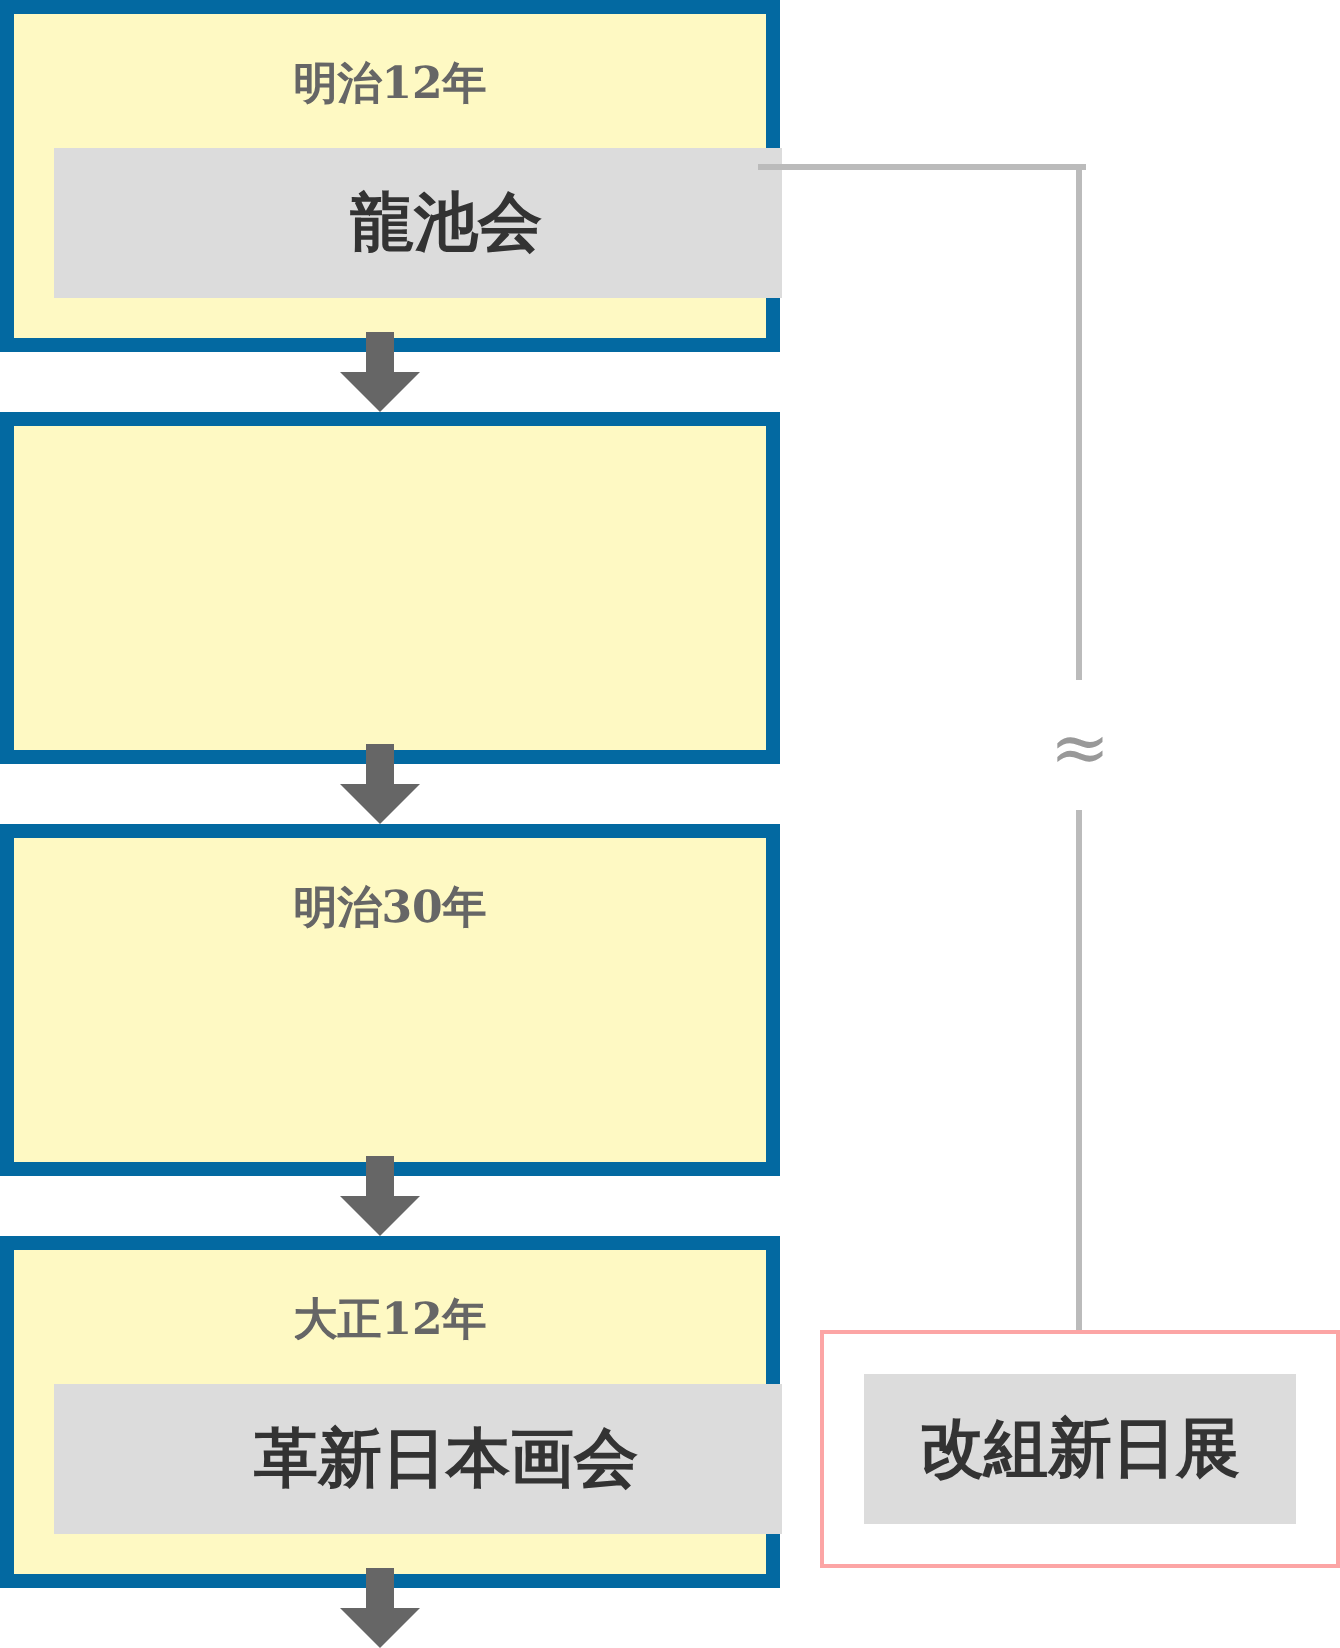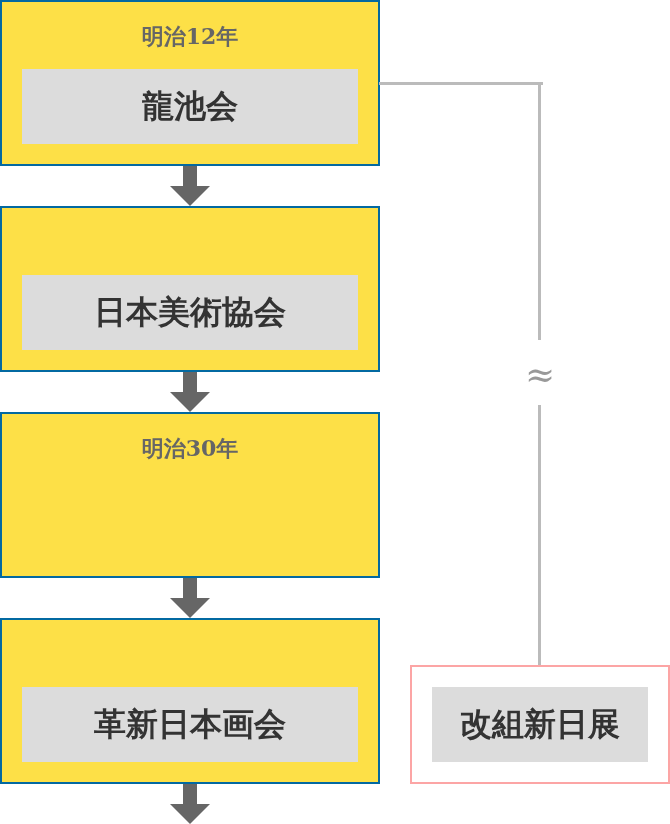--- a/index.html
+++ b/index.html
@@ -1,24 +1,24 @@
 <!DOCTYPE html>
 <html><head>
 <meta charset="utf-8">
 <style>
   html, body { margin:0; padding:0; background:#ffffff; }
   body { width:670px; height:824px; position:relative; overflow:hidden;
          font-family: "DejaVu Serif", "Liberation Serif", serif; }
   .box { position:absolute; left:0; width:376px; height:162px;
-         border:2px solid #0369a1; background:#fde047; }
+         border:7px solid #0369a1; background:#fef9c3; }
   .year { position:absolute; left:0; right:0; top:20px; text-align:center;
           font-size:22px; font-weight:bold; color:#666666; letter-spacing:0px; }
   .name { position:absolute; left:20px; width:336px; top:67px; height:75px;
           background:#dcdcdc; display:flex; align-items:center; justify-content:center;
-          font-size:32px; font-weight:bold; color:#333333; }
+          font-size:32px; font-weight:bold; color:#333333;padding-left:28px; }
   .arrow { position:absolute; left:170px; width:40px; height:40px; }
   .line { position:absolute; background:#bbbbbb; }
   .approx { position:absolute; left:516px; top:355px; width:48px; text-align:center;
             font-size:36px; color:#999999; line-height:40px; }
   .rbox { position:absolute; left:410px; top:665px; width:256px; height:115px;
           border:2px solid #fca5a5; background:#fff; }
   .rname { position:absolute; left:20px; right:20px; top:20px; height:75px;
            background:#dcdcdc; display:flex; align-items:center; justify-content:center;
            font-size:32px; font-weight:bold; color:#333333; }
 </style>
@@ -28,36 +28,36 @@
 <div class="box" style="top:0px;">
   <div class="year">明治12年</div>
   <div class="name">龍池会</div>
 </div>
 <svg class="arrow" style="top:166px;" viewBox="0 0 40 40">
   <rect x="13" y="0" width="14" height="22" fill="#666666"></rect>
   <polygon points="0,20 40,20 20,40" fill="#666666"></polygon>
 </svg>
 
 <div class="box" style="top:206px;">
-  <div class="name">日本美術協会</div>
 </div>
 <svg class="arrow" style="top:372px;" viewBox="0 0 40 40">
   <rect x="13" y="0" width="14" height="22" fill="#666666"></rect>
   <polygon points="0,20 40,20 20,40" fill="#666666"></polygon>
 </svg>
 
 <div class="box" style="top:412px;">
   <div class="year">明治30年</div>
 </div>
 <svg class="arrow" style="top:578px;" viewBox="0 0 40 40">
   <rect x="13" y="0" width="14" height="22" fill="#666666"></rect>
   <polygon points="0,20 40,20 20,40" fill="#666666"></polygon>
 </svg>
 
 <div class="box" style="top:618px;">
+  <div class="year">大正12年</div>
   <div class="name">革新日本画会</div>
 </div>
 <svg class="arrow" style="top:784px;" viewBox="0 0 40 40">
   <rect x="13" y="0" width="14" height="22" fill="#666666"></rect>
   <polygon points="0,20 40,20 20,40" fill="#666666"></polygon>
 </svg>
 
 <div class="line" style="left:379px; top:82px; width:164px; height:3px;"></div>
 <div class="line" style="left:538px; top:82px; width:3px; height:258px;"></div>
 <div class="approx">≈</div>

